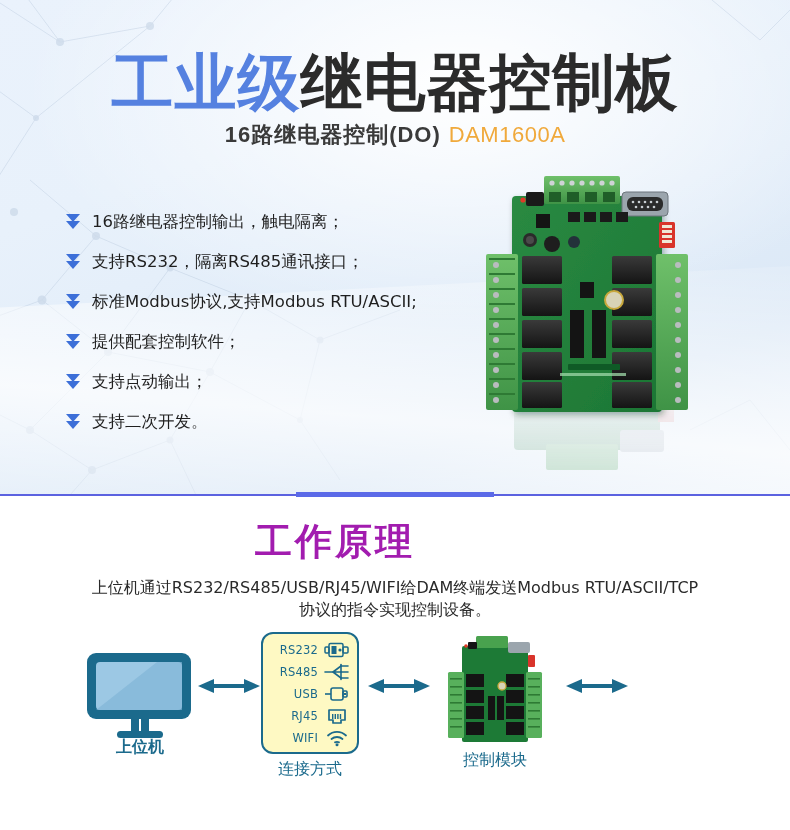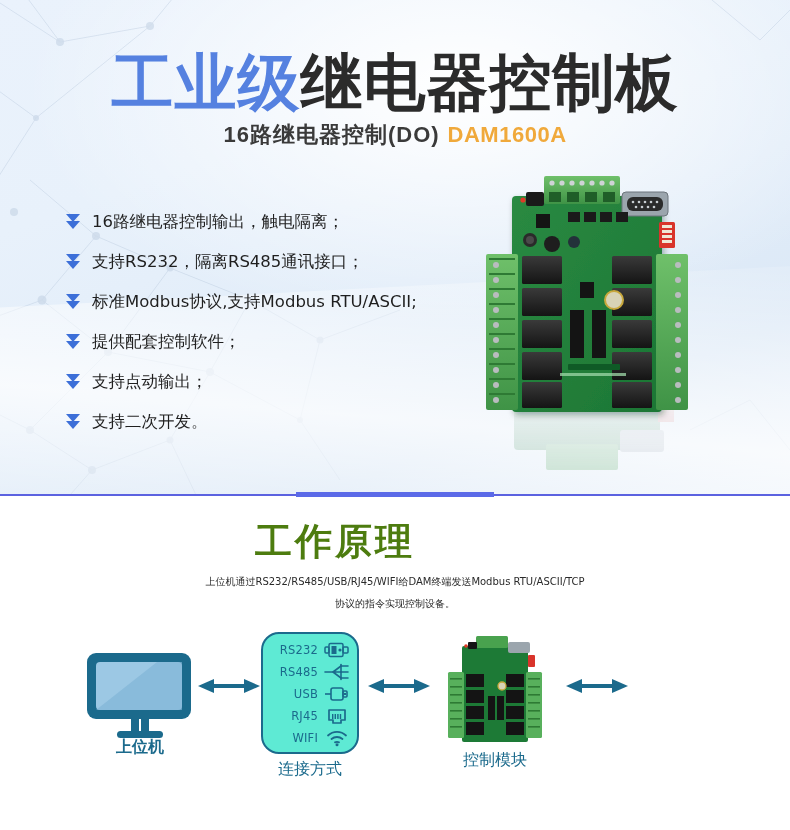--- a/index.html
+++ b/index.html
@@ -32,21 +32,21 @@
     white-space:nowrap;
   }
   .title .t-blue{color:#5581e0;}
   .title .t-dark{color:#2b2b2b;}
 
   .subtitle{
     position:absolute;left:0;top:124px;width:790px;text-align:center;
     font-size:22px;line-height:1;white-space:nowrap;
   }
   .subtitle .s-dark{color:#3a3a3a;font-weight:bold;letter-spacing:1px;}
-  .subtitle .s-orange{color:#f0a93b;font-weight:bold;letter-spacing:.5px;margin-left:8px;}
+  .subtitle .s-orange{color:#f0a93b;font-weight:normal;letter-spacing:.5px;margin-left:8px;}
 
   
   .features{position:absolute;left:62px;top:206px;width:420px;}
   .feat{display:flex;align-items:flex-end;margin-bottom:13px;}
   .feat-ico{flex:0 0 auto;width:22px;height:24px;margin-right:8px;margin-top:3px;}
   .feat-txt{
     font-size:16.5px;color:#1f1f1f;line-height:22px;white-space:nowrap;
     font-family:"DejaVu Sans","Liberation Sans",sans-serif;
   }
   .pcb-wrap{position:absolute;left:472px;top:170px;width:230px;height:270px;}
@@ -62,41 +62,41 @@
   .divider-thin{position:absolute;left:0;top:494px;width:790px;height:2px;background:#5b62e0;}
   .divider-thick{position:absolute;left:296px;top:492px;width:198px;height:6px;background:#5b6ae8;}
 
   
   .lower{
     position:absolute;left:0;top:497px;width:790px;height:333px;
     background:#ffffff;overflow:hidden;
   }
   .section-title{
     position:absolute;left:0;top:20px;width:670px;text-align:center;
-    font-size:37px;font-weight:bold;color:#4d7c0f;letter-spacing:3px;
+    font-size:37px;font-weight:bold;color:#a21caf;letter-spacing:3px;
     white-space:nowrap;
   }
   .section-desc{
-    position:absolute;left:60px;top:74px;width:670px;text-align:center;
-    font-size:10px;line-height:22px;color:#2a2a2a;
+    position:absolute;left:60px;top:80px;width:670px;text-align:center;
+    font-size:16px;line-height:22px;color:#2a2a2a;
     font-family:"DejaVu Sans","Liberation Sans",sans-serif;
   }
 
   
   .flow{position:absolute;left:0;top:130px;width:790px;height:200px;}
   .node{position:absolute;}
   .node-label{
     position:absolute;text-align:center;font-size:16px;color:#1b6a8c;
     white-space:nowrap;font-weight:normal;
   }
   .arrow{position:absolute;}
 
   .conn-panel{
     position:absolute;left:261px;top:5px;width:98px;height:122px;
-    border:2.5px solid #1b6a8c;border-radius:18px;background:#5eead4;
+    border:2.5px solid #1b6a8c;border-radius:12px;background:#fef9c3;
     box-sizing:border-box;
     padding-top:5px;
   }
   .conn-row{
     display:flex;align-items:center;justify-content:flex-end;
     height:22px;padding-right:7px;
   }
   .conn-name{
     font-size:11.5px;color:#1b6a8c;margin-right:6px;white-space:nowrap;
     font-family:"DejaVu Sans","Liberation Sans",sans-serif;

